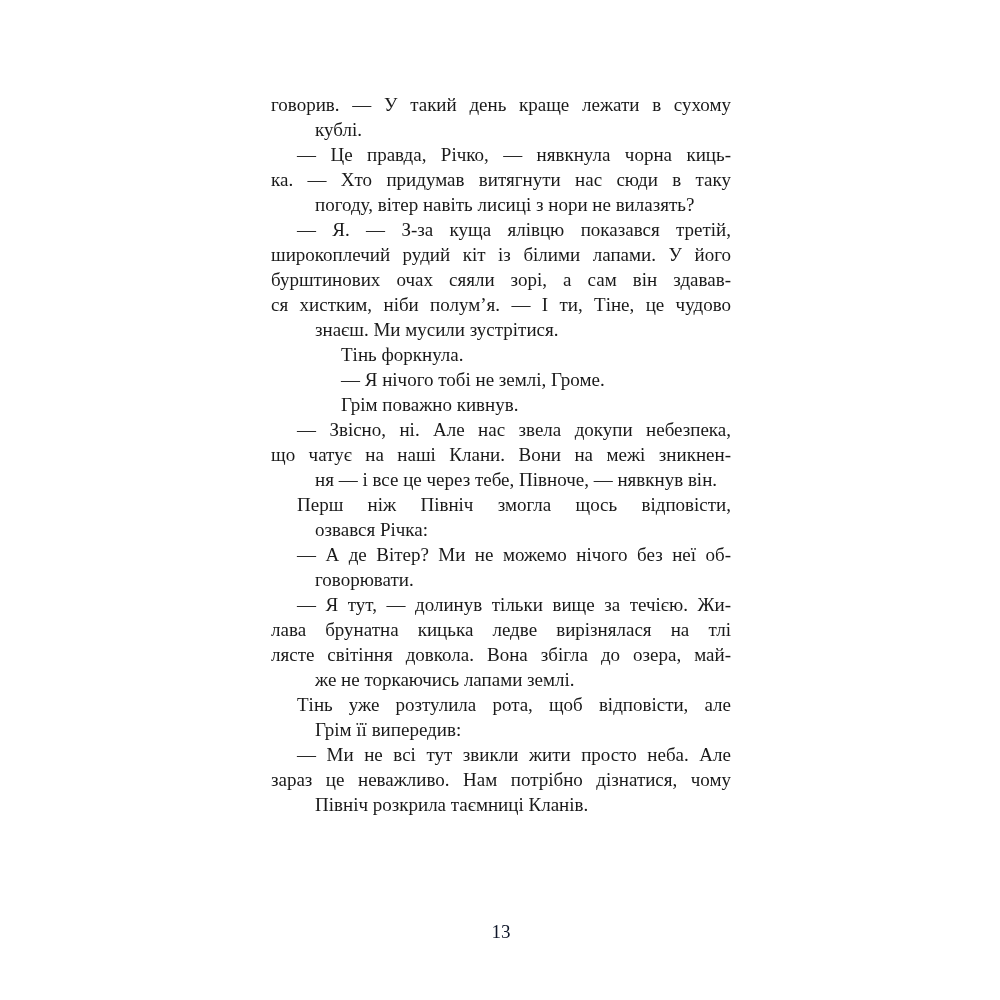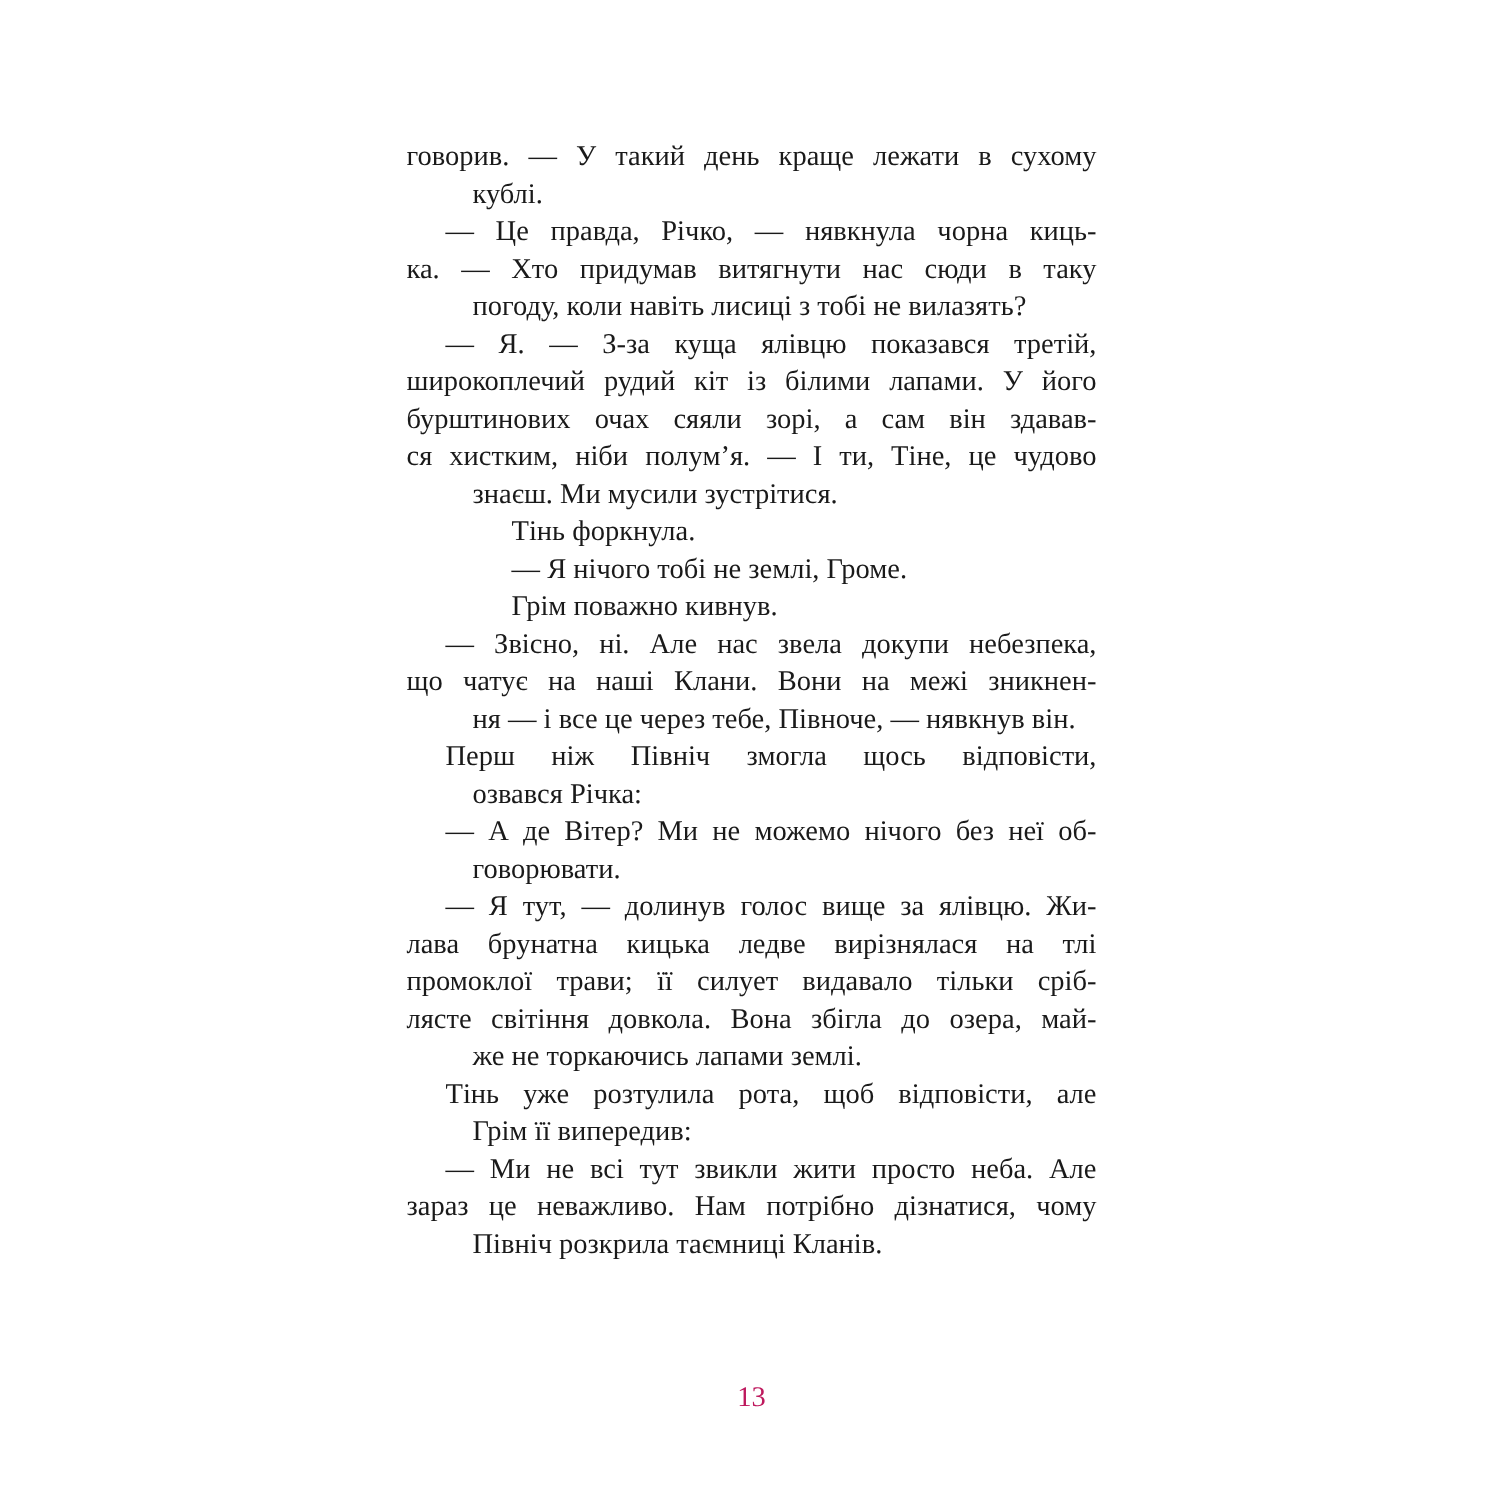--- a/index.html
+++ b/index.html
@@ -39,36 +39,36 @@
     text-indent: 26px;
   }
   .page-number {
     position: absolute;
     left: 271px;
     top: 919px;
     width: 460px;
     text-align: center;
     font-size: 19px;
     line-height: 25px;
-    color: #be185d;
+    color: #0f172a;
   }
 </style>
 </head>
 <body>
 
 <div class="sheet">
   <main class="text-block">
       <div class="paragraph">
         <div class="line first">говорив. — У такий день краще лежати в сухому</div>
         <div class="line last">кублі.</div>
       </div>
       <div class="paragraph indent">
         <div class="line first">— Це правда, Річко, — нявкнула чорна киць-</div>
         <div class="line">ка. — Хто придумав витягнути нас сюди в таку</div>
-        <div class="line last">погоду, коли навіть лисиці з тобі не вилазять?</div>
+        <div class="line last">погоду, вітер навіть лисиці з нори не вилазять?</div>
       </div>
       <div class="paragraph indent">
         <div class="line first">— Я. — З-за куща ялівцю показався третій,</div>
         <div class="line">широкоплечий рудий кіт із білими лапами. У його</div>
         <div class="line">бурштинових очах сяяли зорі, а сам він здавав-</div>
         <div class="line">ся хистким, ніби полум’я. — І ти, Тіне, це чудово</div>
         <div class="line last">знаєш. Ми мусили зустрітися.</div>
       </div>
       <div class="paragraph indent">
         <div class="line first last">Тінь форкнула.</div>
@@ -86,23 +86,22 @@
       </div>
       <div class="paragraph indent">
         <div class="line first">Перш ніж Північ змогла щось відповісти,</div>
         <div class="line last">озвався Річка:</div>
       </div>
       <div class="paragraph indent">
         <div class="line first">— А де Вітер? Ми не можемо нічого без неї об-</div>
         <div class="line last">говорювати.</div>
       </div>
       <div class="paragraph indent">
-        <div class="line first">— Я тут, — долинув голос вище за ялівцю. Жи-</div>
+        <div class="line first">— Я тут, — долинув тільки вище за течією. Жи-</div>
         <div class="line">лава брунатна кицька ледве вирізнялася на тлі</div>
-        <div class="line">промоклої трави; її силует видавало тільки сріб-</div>
         <div class="line">лясте світіння довкола. Вона збігла до озера, май-</div>
         <div class="line last">же не торкаючись лапами землі.</div>
       </div>
       <div class="paragraph indent">
         <div class="line first">Тінь уже розтулила рота, щоб відповісти, але</div>
         <div class="line last">Грім її випередив:</div>
       </div>
       <div class="paragraph indent">
         <div class="line first">— Ми не всі тут звикли жити просто неба. Але</div>
         <div class="line">зараз це неважливо. Нам потрібно дізнатися, чому</div>

